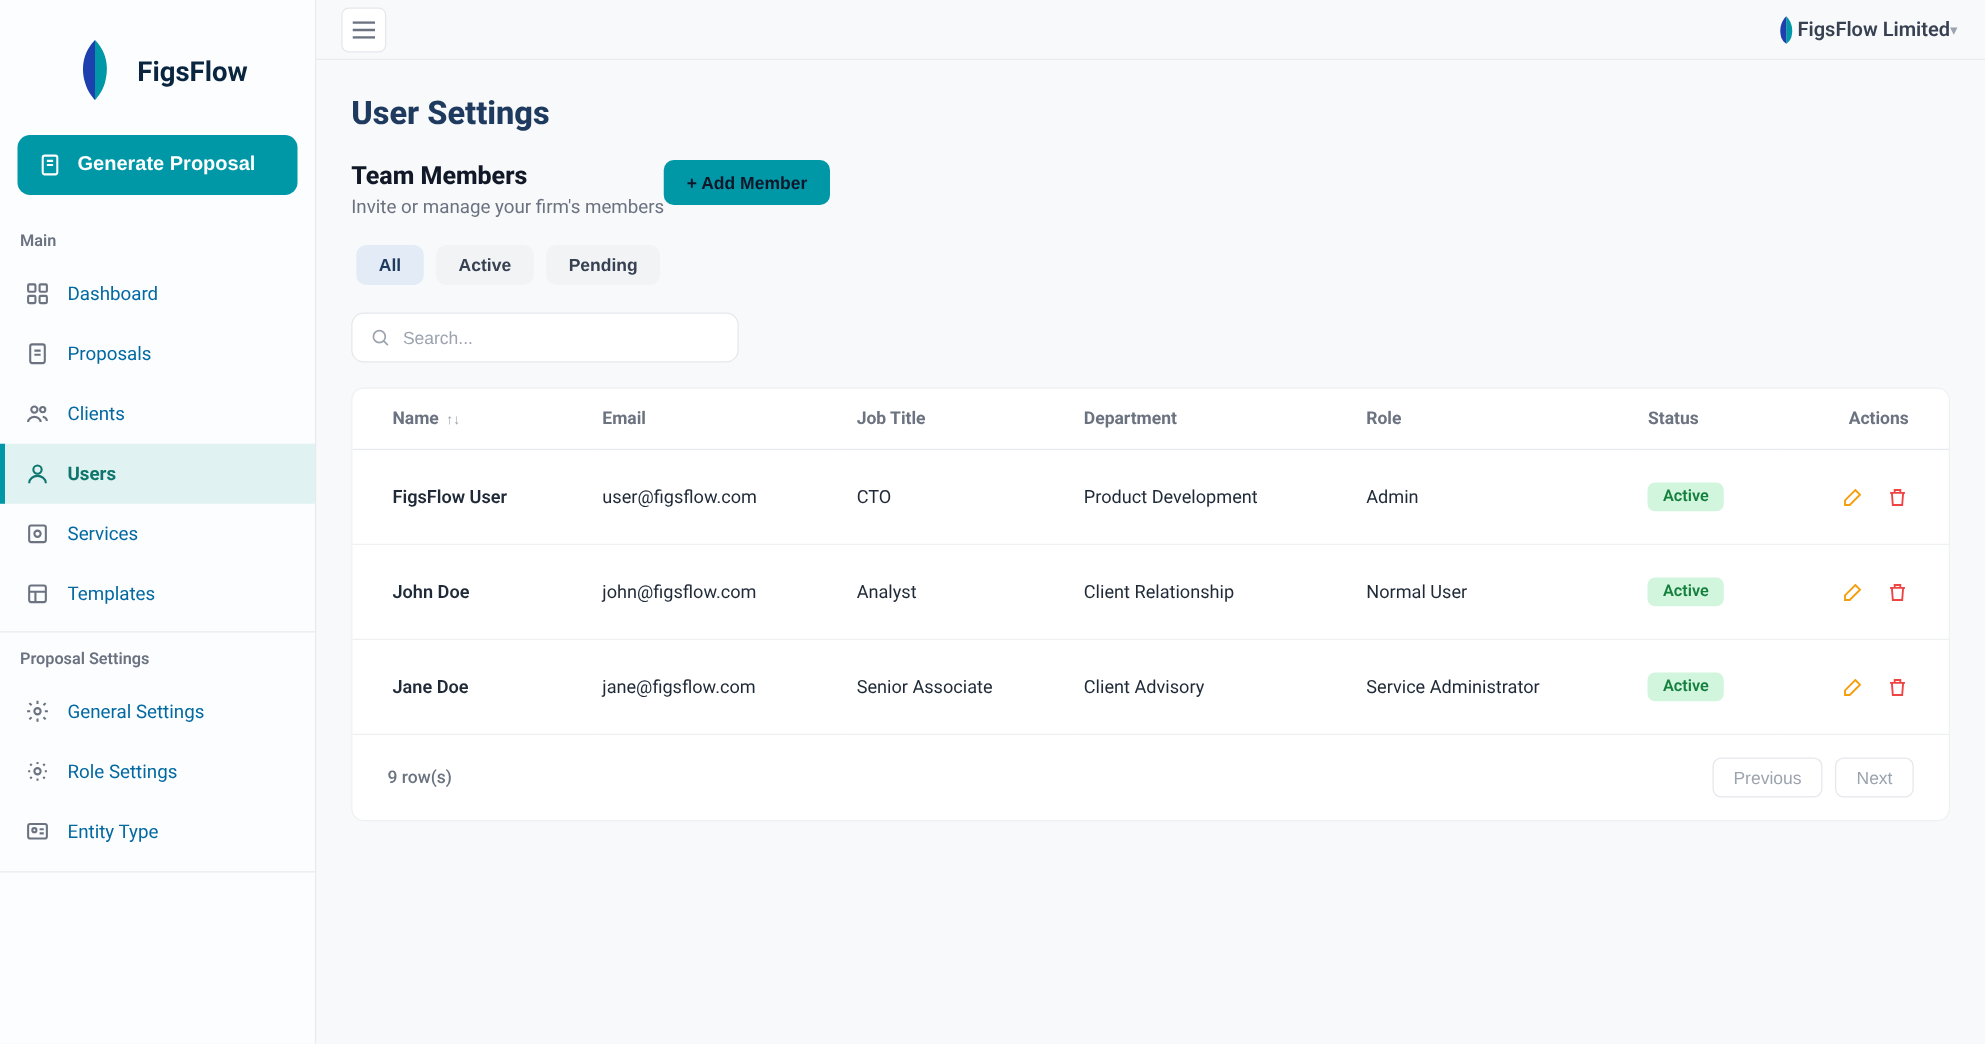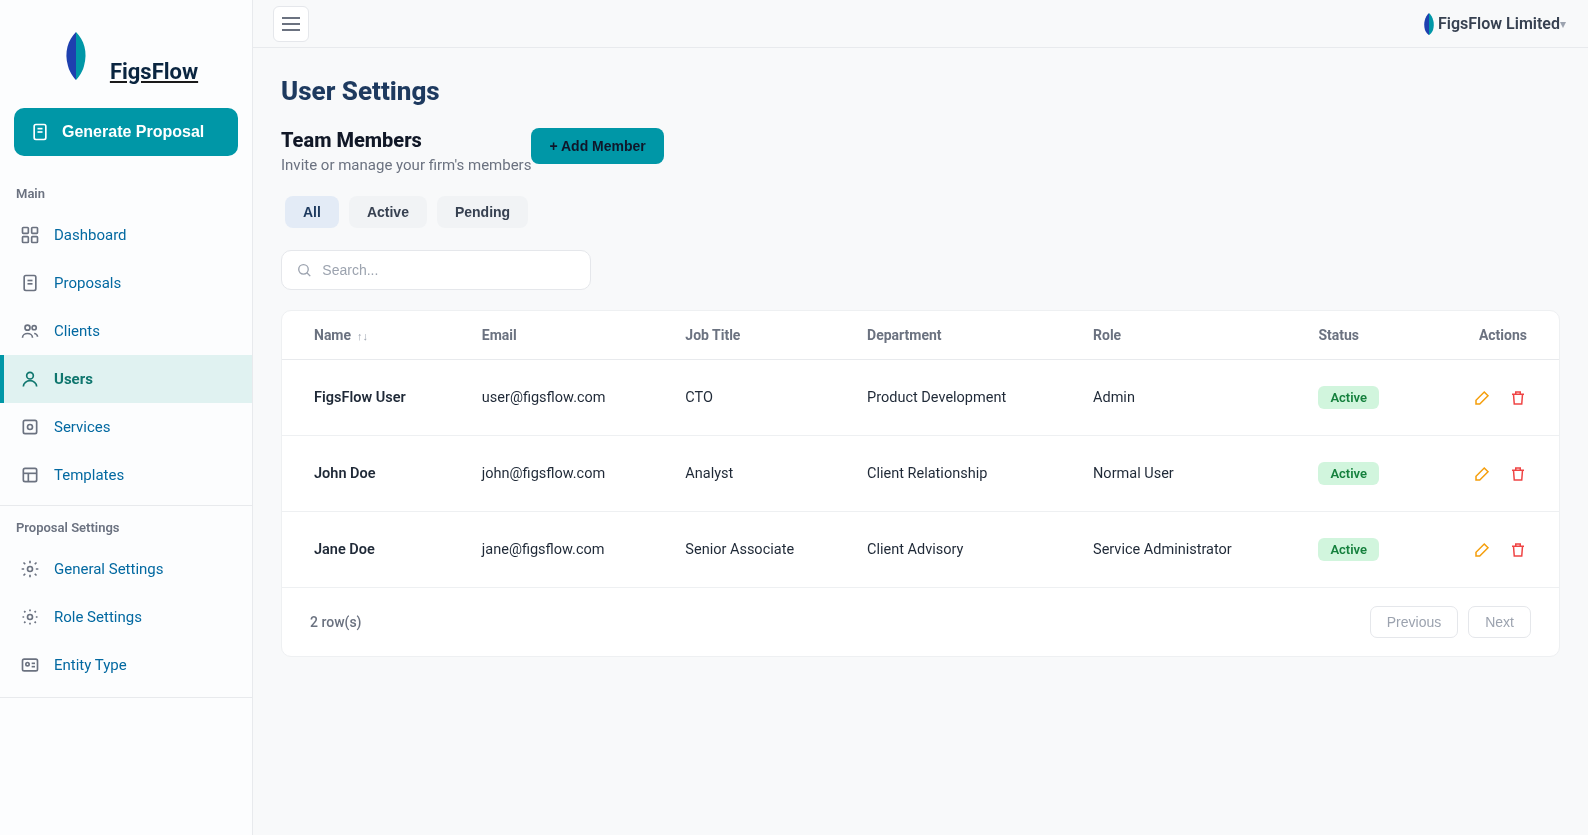--- a/index.html
+++ b/index.html
@@ -16,21 +16,21 @@
     
     .sidebar {
       width: 253px;
       background: #fcfdfe;
       border-right: 1px solid #e8eaed;
       display: flex;
       flex-direction: column;
       padding-top: 16px;
     }
     .logo-wrap { display: flex; justify-content: center; padding: 12px 0 24px; }
-    .logo { display: flex; align-items: flex-end; gap: 18px; text-decoration: underline; }
+    .logo { display: flex; align-items: flex-start; gap: 18px; }
     .logo-icon { width: 44px; height: 56px; }
     .logo-text { font-size: 22px; font-weight: 700; color: #0a2540; margin-left: -6px; margin-top: 18px; }
     .gen-btn-wrap { padding: 0 14px 22px; }
     .gen-btn {
       width: 100%;
       background: #0097a7;
       color: #fff;
       border: none;
       border-radius: 10px;
       padding: 14px 16px;
@@ -425,21 +425,21 @@
                     <svg class="icon-btn" viewBox="0 0 24 24" fill="none" stroke="#ef4444" stroke-width="2">
                       <path d="M4 7h16M9 7V4h6v3M6 7l1 13h10l1-13"></path>
                     </svg>
                   </div>
                 </td>
               </tr>
             </tbody>
         </table>
 
         <div class="table-footer">
-          <div class="rows-count">2 row(s)</div>
+          <div class="rows-count">9 row(s)</div>
           <div class="pager">
             <button>Previous</button>
             <button>Next</button>
           </div>
         </div>
       </div>
     </div>
   </div>
 </div>
 

